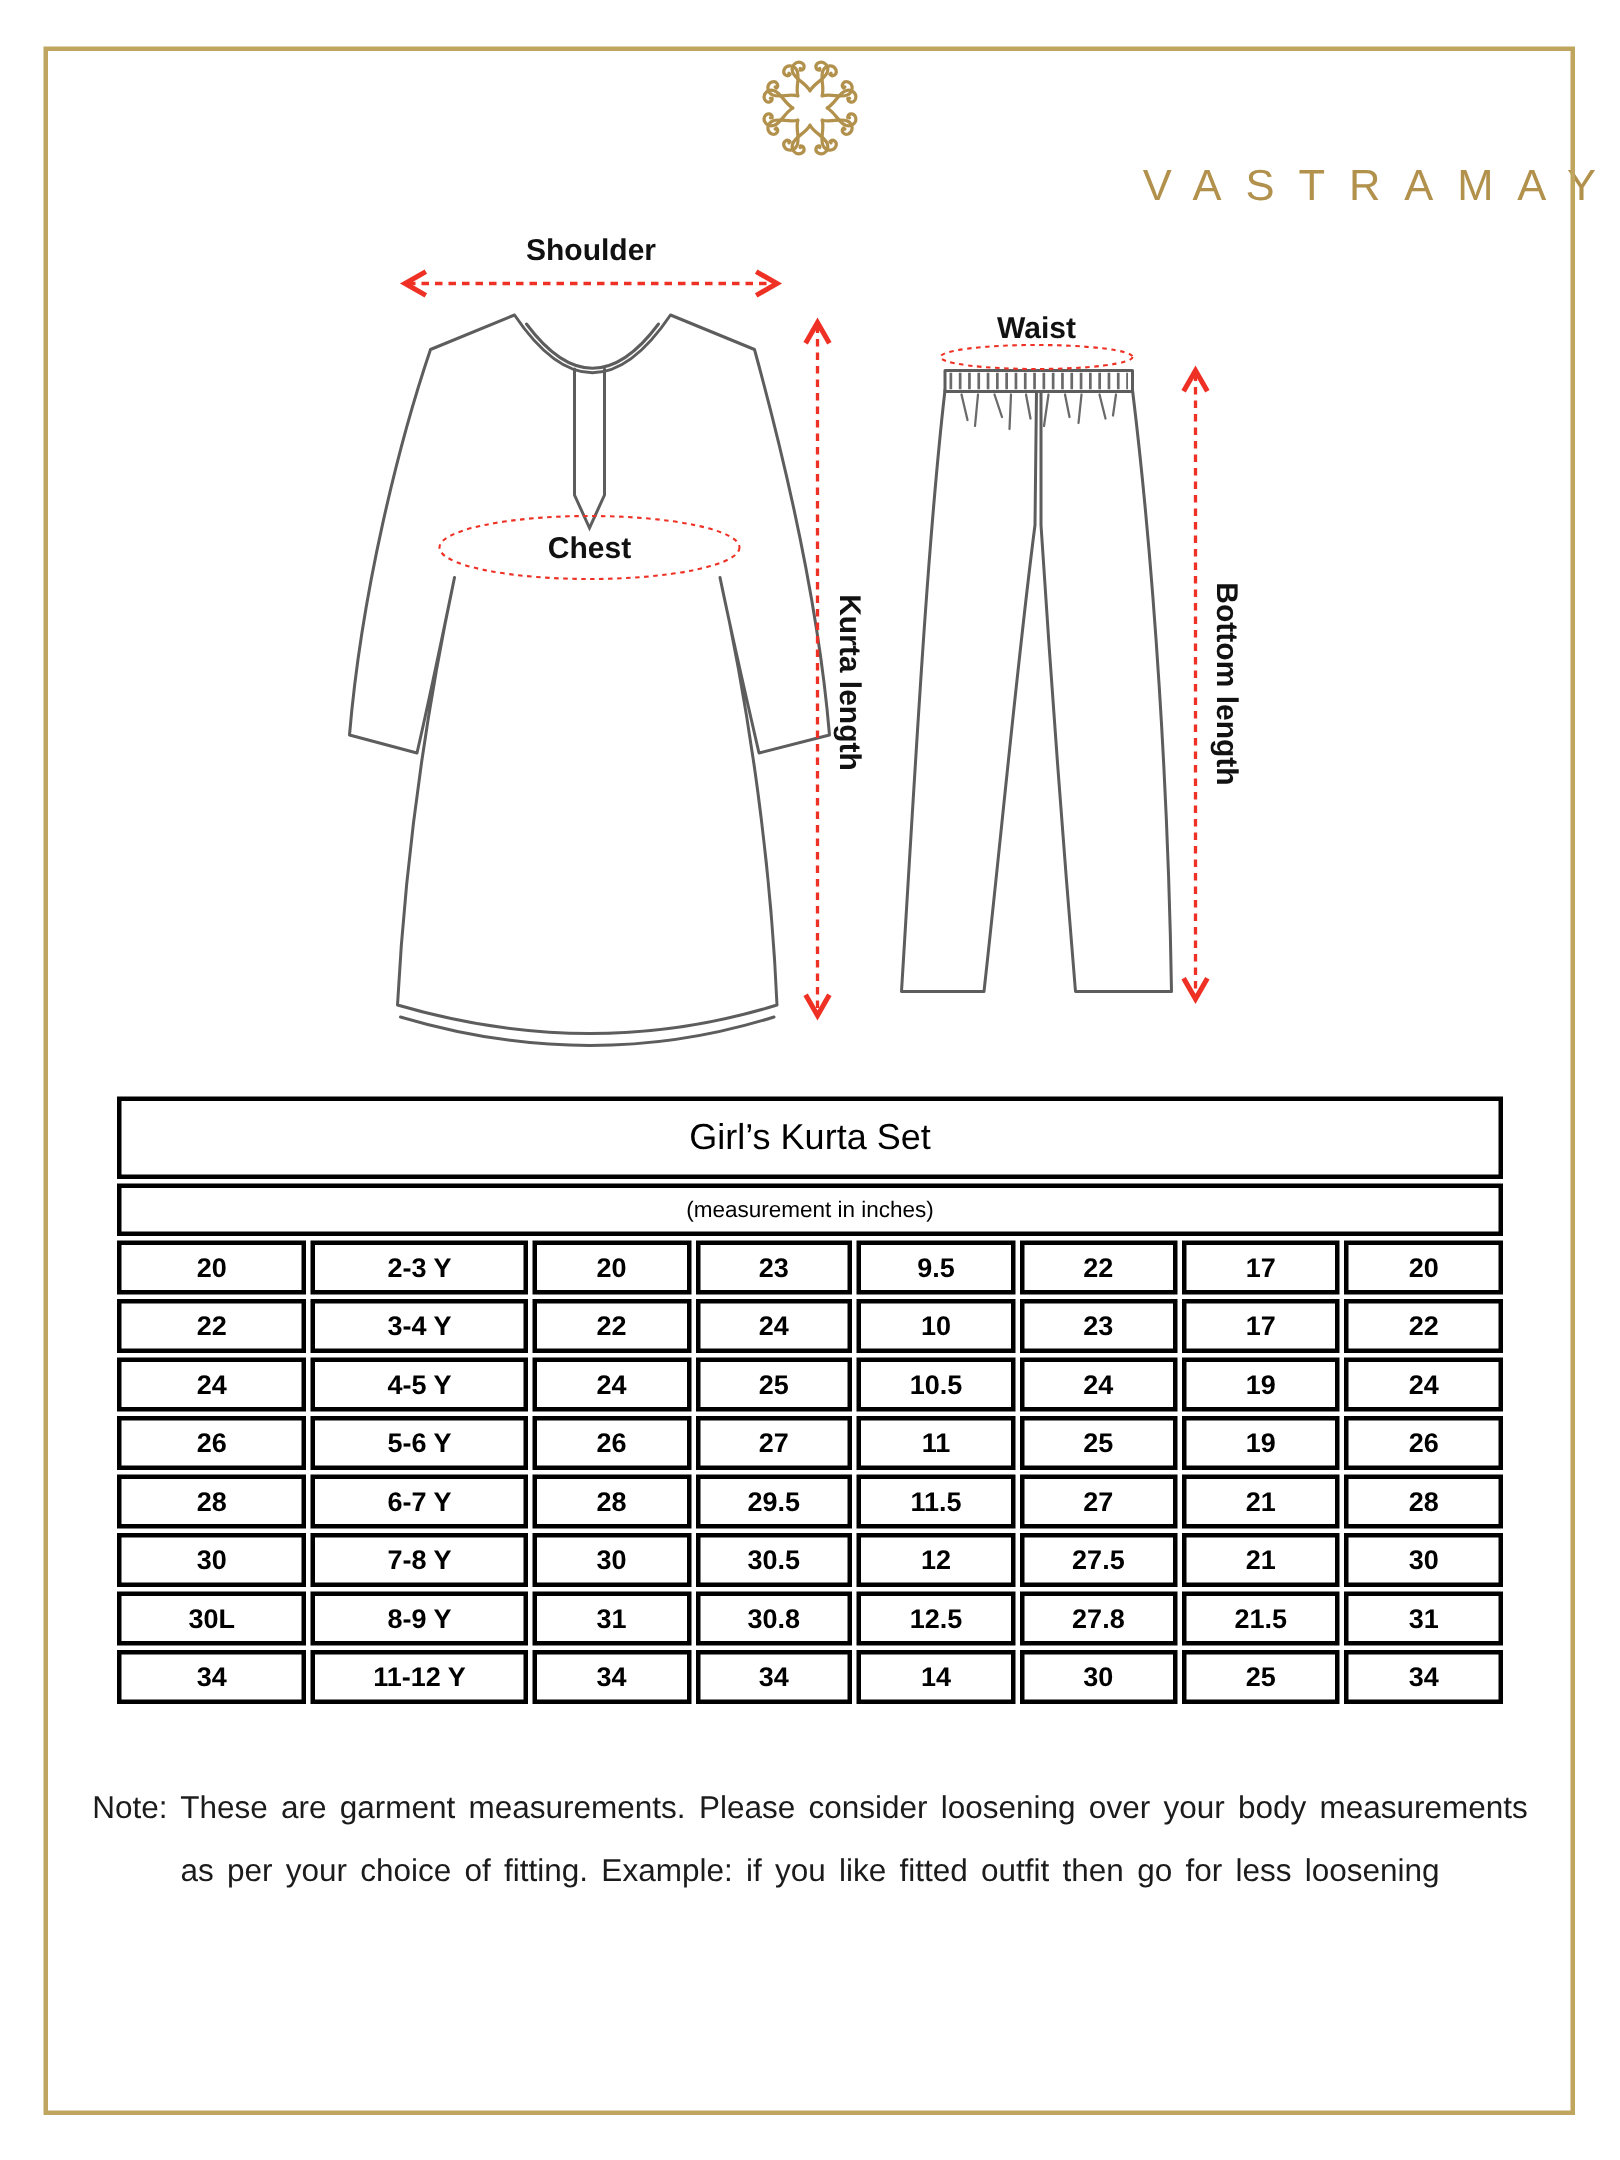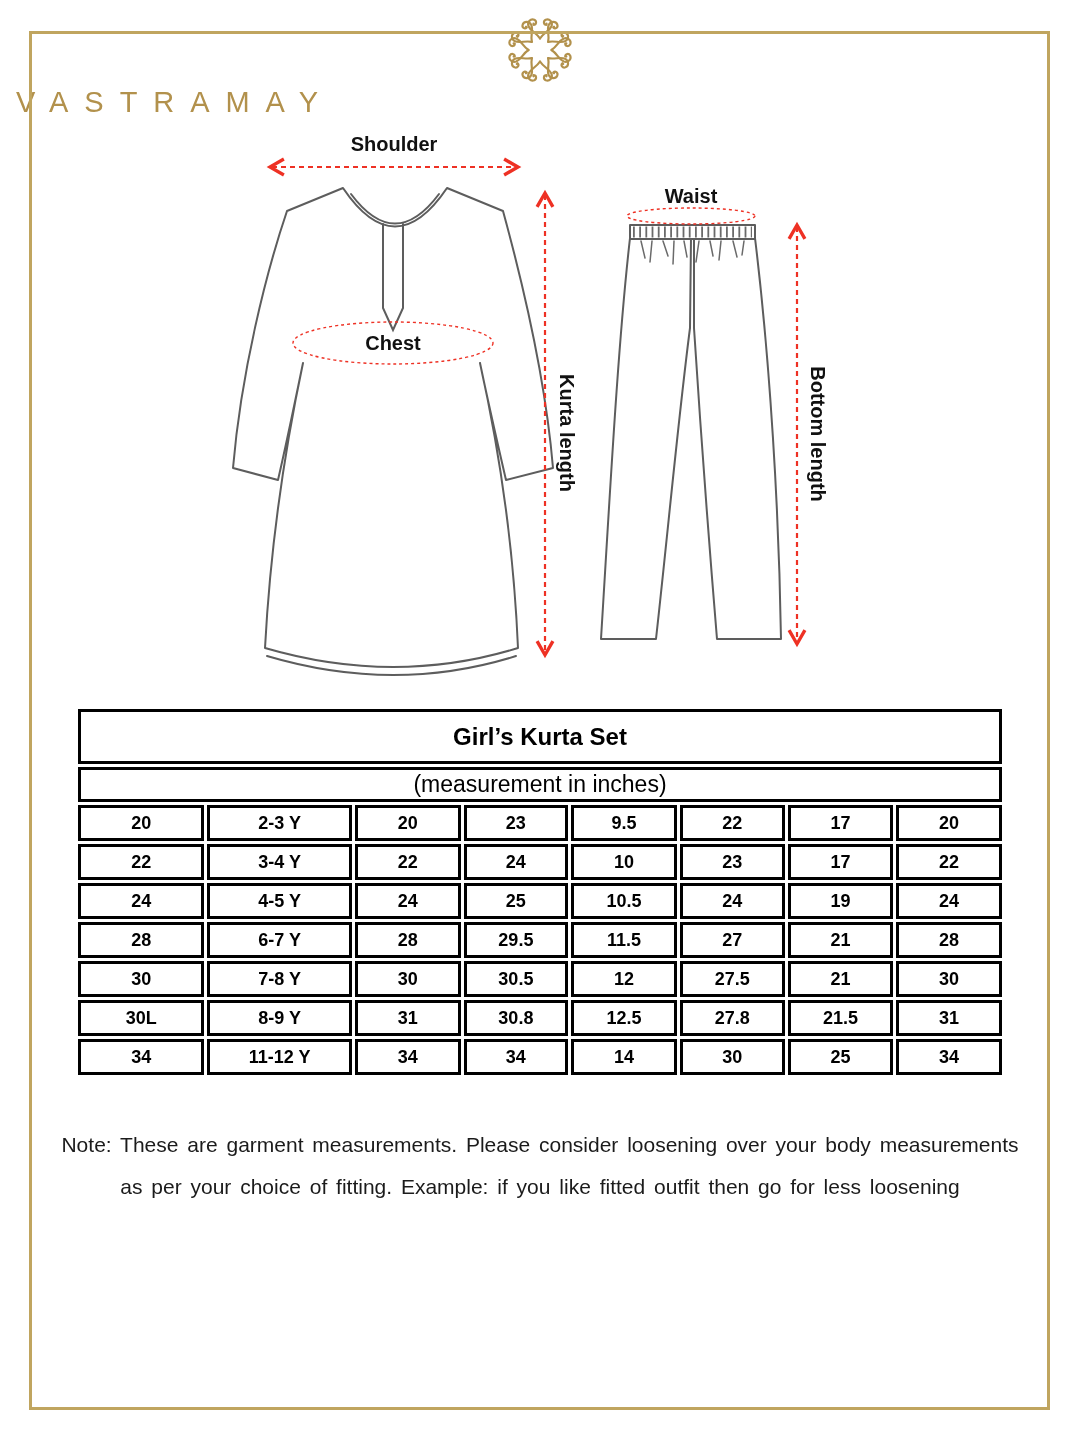--- a/index.html
+++ b/index.html
@@ -10,21 +10,21 @@
     position:relative;
     overflow:hidden;
   }
   .frame{
     position:absolute;
     left:29px;top:31px;right:30px;bottom:30px;
     border:3px solid #c0a55f;
     pointer-events:none;
   }
   
-  .logo{padding-top:14px;text-align:left;}
+  .logo{padding-top:36px;text-align:right;}
   .logo-icon{width:72px;height:72px;display:block;margin:0 auto;}
   .wordmark{
     margin-top:0px;
     color:#b2914c;
     font-size:29px;
     letter-spacing:0.55em;
     padding-left:0.55em; 
     font-weight:400;
   }
   
@@ -48,22 +48,22 @@
     table-layout:fixed;
   }
   table.size-table td, table.size-table th{
     border:3px solid #000000;
     text-align:center;
     vertical-align:middle;
     padding:0 2px;
     color:#000;
     background:#fff;
   }
-  td.t-title{font-size:24px;font-weight:bold;height:49px;}
-  td.t-sub{font-size:23px;font-weight:400;height:29px;}
+  td.t-title{font-size:24px;font-weight:normal;height:49px;}
+  td.t-sub{font-size:15px;font-weight:400;height:29px;}
   table.size-table th{font-size:19px;font-weight:bold;height:70px;line-height:1.2;}
   table.size-table tbody td{font-size:18px;font-weight:bold;height:30px;}
   
   .note{
     margin:46px auto 0;
     width:985px;
     text-align:center;
     font-size:21px;
     line-height:1.98;
     color:#1b1b1b;
@@ -235,20 +235,30 @@
           <td>24</td>
           <td>4-5 Y</td>
           <td>24</td>
           <td>25</td>
           <td>10.5</td>
           <td>24</td>
           <td>19</td>
           <td>24</td>
         </tr>
         <tr>
+          <td>26</td>
+          <td>5-6 Y</td>
+          <td>26</td>
+          <td>27</td>
+          <td>11</td>
+          <td>25</td>
+          <td>19</td>
+          <td>26</td>
+        </tr>
+        <tr>
           <td>28</td>
           <td>6-7 Y</td>
           <td>28</td>
           <td>29.5</td>
           <td>11.5</td>
           <td>27</td>
           <td>21</td>
           <td>28</td>
         </tr>
         <tr>

